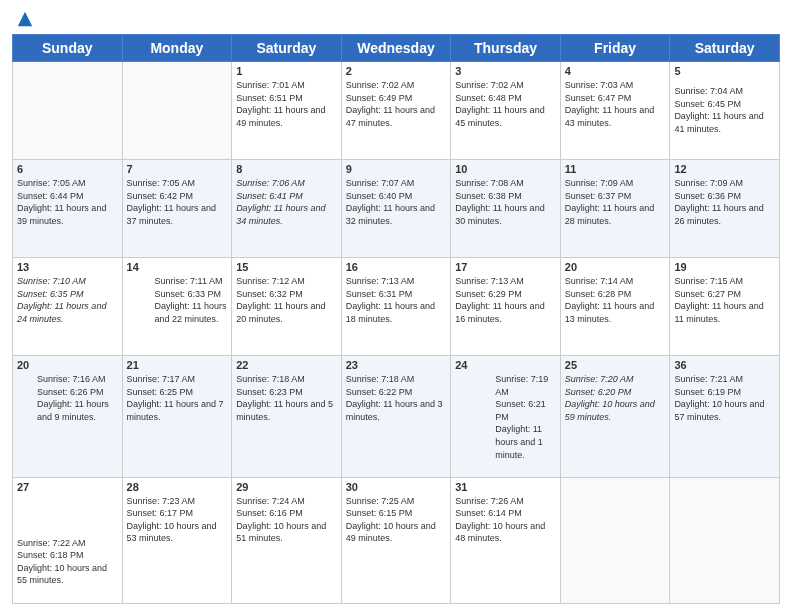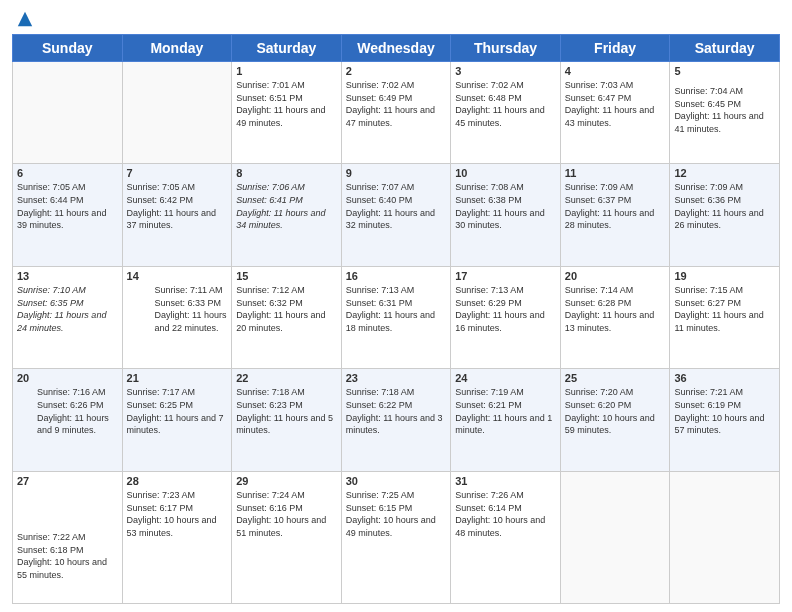--- a/index.html
+++ b/index.html
@@ -278,27 +278,27 @@
 Daylight: 11 hours and 5 minutes.</div>
           </td>
           <td>
             <span class="day-num">23</span>
             <div class="day-info" style="white-space: pre-line;">Sunrise: 7:18 AM
 Sunset: 6:22 PM
 Daylight: 11 hours and 3 minutes.</div>
           </td>
           <td>
             <span class="day-num">24</span>
-            <div class="day-info" style="white-space: pre-line;">Sunrise: 7:19 AM
+            <div class="day-info" style="white-space: pre-line; margin-left: 40px;">Sunrise: 7:19 AM
 Sunset: 6:21 PM
 Daylight: 11 hours and 1 minute.</div>
           </td>
           <td>
             <span class="day-num">25</span>
-            <div class="day-info" style="white-space: pre-line;">Sunrise: 7:20 AM
+            <div class="day-info" style="white-space: pre-line; font-style: italic;">Sunrise: 7:20 AM
 Sunset: 6:20 PM
 Daylight: 10 hours and 59 minutes.</div>
           </td>
           <td>
             <span class="day-num">36</span>
             <div class="day-info" style="white-space: pre-line;">Sunrise: 7:21 AM
 Sunset: 6:19 PM
 Daylight: 10 hours and 57 minutes.</div>
           </td>
         </tr>

